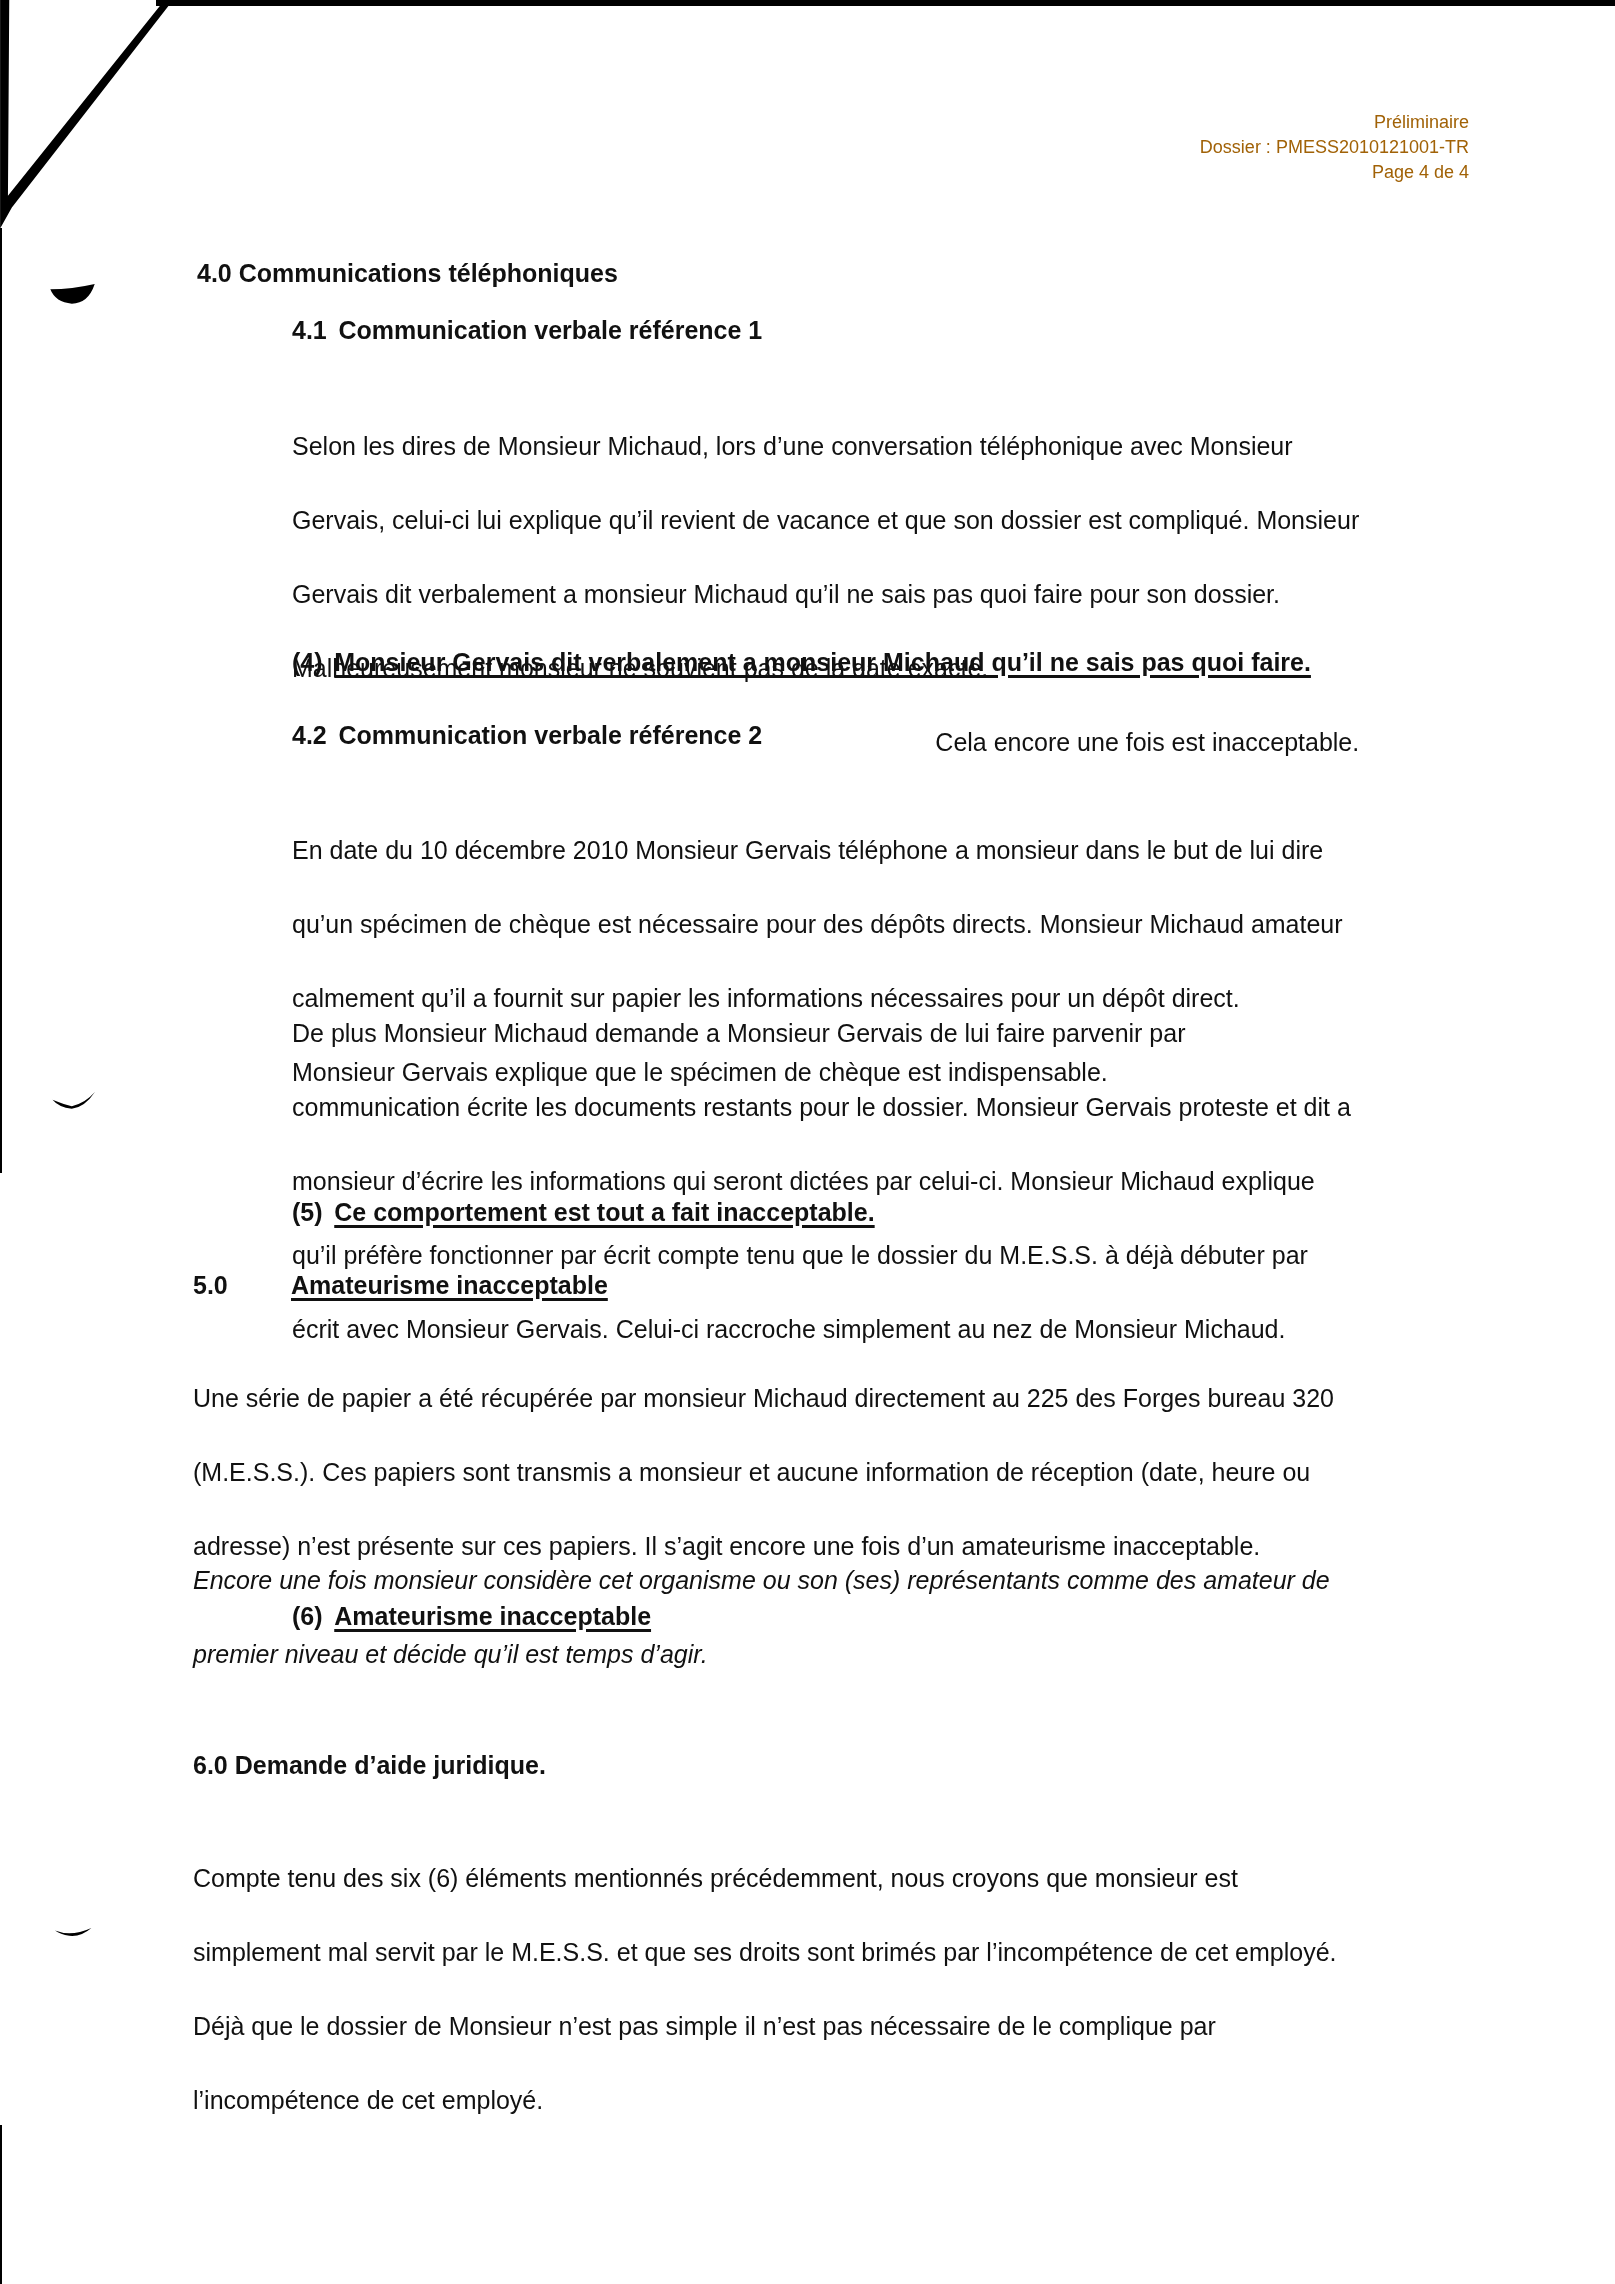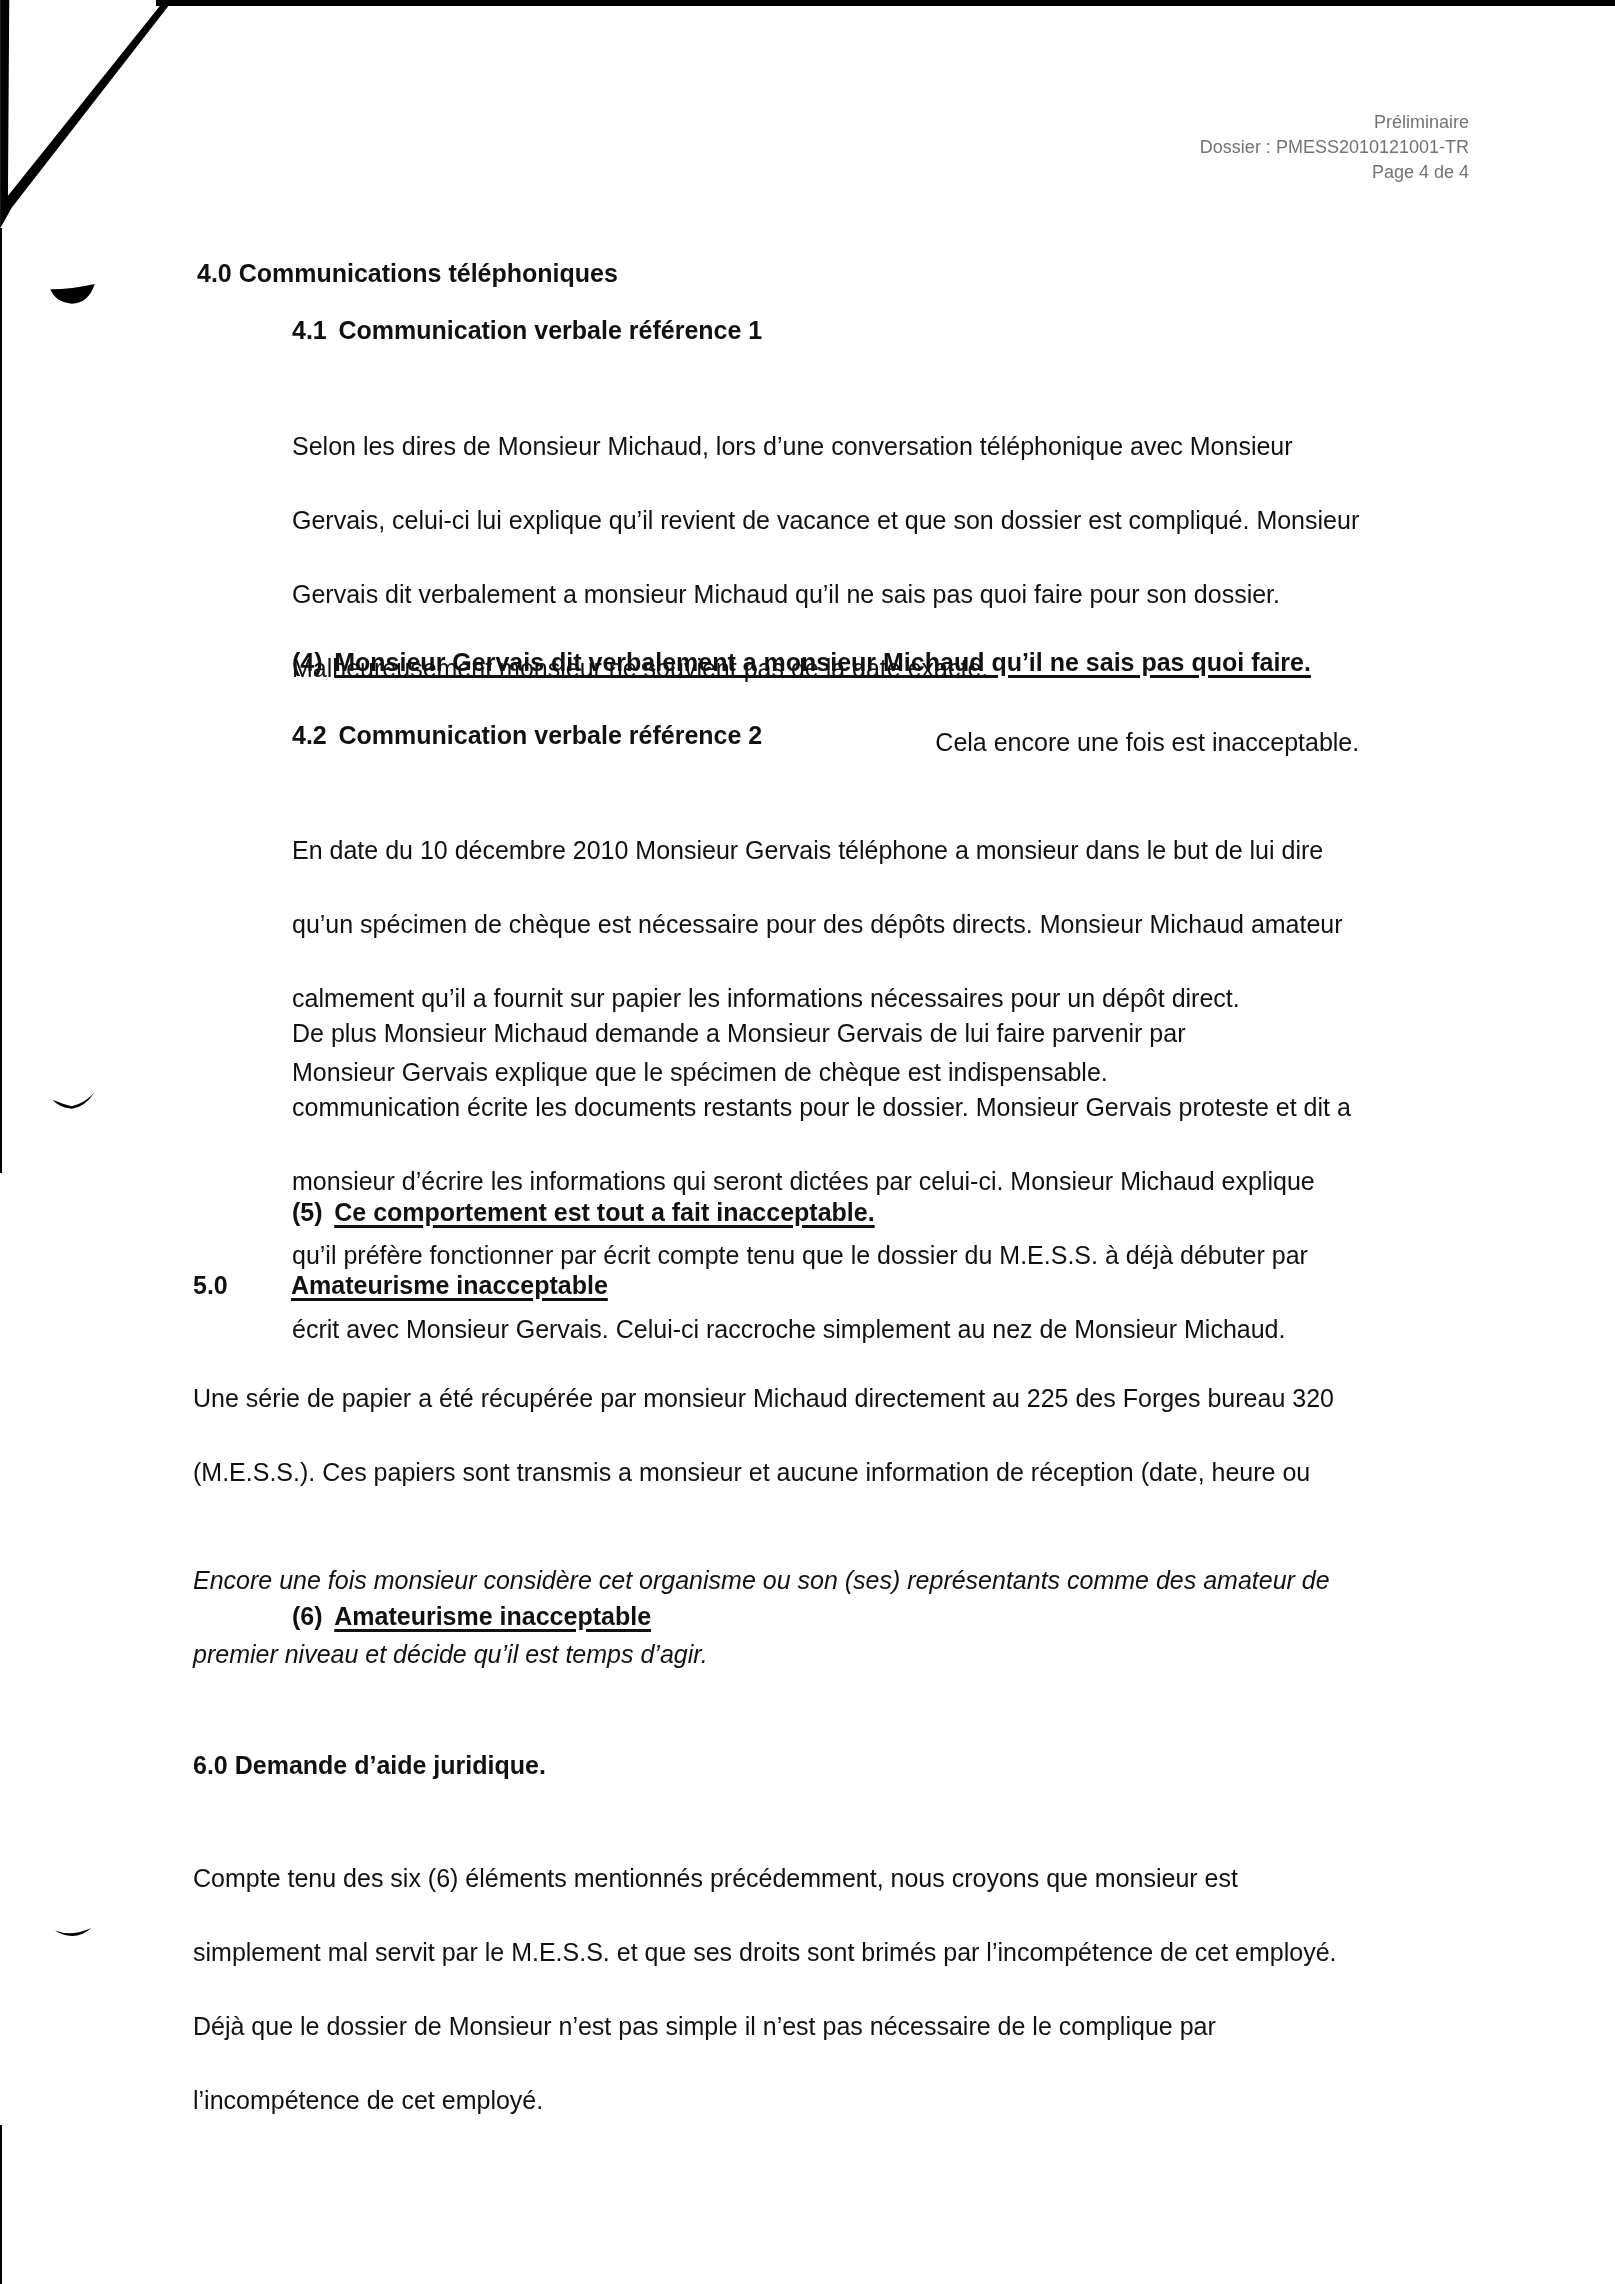--- a/index.html
+++ b/index.html
@@ -6,21 +6,21 @@
   body { width: 1616px; height: 2284px; position: relative; overflow: hidden;
          font-family: "Liberation Sans", "DejaVu Sans", sans-serif; color: #111; }
 
   
   .scan-top-bar { position: absolute; left: 156px; top: 0; width: 1459px; height: 5.9px; background: #000; }
   .scan-corner { position: absolute; left: 0; top: 0; }
   .scan-left-edge { position: absolute; left: 0; width: 2px; background: #000; }
   .punch-mark { position: absolute; }
 
   .header { position: absolute; right: 147px; top: 110px; text-align: right;
-            font-size: 18px; line-height: 25px; color: #737373; }
+            font-size: 18px; line-height: 25px; color: #a16207; }
 
   .h1 { position: absolute; font-weight: bold; font-size: 25px; line-height: 31px; }
   .h2 { position: absolute; font-weight: bold; font-size: 25px; line-height: 31px; }
   .para { position: absolute; font-size: 25px; line-height: 37px; white-space: pre-line; }
   .bold { font-weight: normal; text-align: right; }
   .u { text-decoration: underline; text-decoration-thickness: 2.6px; text-underline-offset: 3.9px; }
   .sp { display: inline-block; width: 11.7px; }
   .tab5 { display: inline-block; width: 98px; }
 </style>
 </head>
@@ -83,20 +83,21 @@
 <div class="h2" style="left:292px;top:1197px;">
   <span>(5)</span><span class="sp"></span><span class="u">Ce comportement est tout a fait inacceptable.</span>
 </div>
 
 <div class="h1" style="left:193px;top:1270px;">
   <span class="tab5">5.0</span><span class="u">Amateurisme inacceptable</span>
 </div>
 <div class="para" style="left:193px;top:1343px;">
   <div>Une série de papier a été récupérée par monsieur Michaud directement au 225 des Forges bureau 320</div>
   <div>(M.E.S.S.). Ces papiers sont transmis a monsieur et aucune information de réception (date, heure ou</div>
+  <div>adresse) n’est présente sur ces papiers. Il s’agit encore une fois d’un amateurisme inacceptable.</div>
 </div>
 <div class="para" style="left:193px;top:1525px;font-style:italic;">
   <div>Encore une fois monsieur considère cet organisme ou son (ses) représentants comme des amateur de</div>
   <div>premier niveau et décide qu’il est temps d’agir.</div>
 </div>
 <div class="h2" style="left:292px;top:1601px;">
   <span>(6)</span><span class="sp"></span><span class="u">Amateurisme inacceptable</span>
 </div>
 
 <div class="h1" style="left:193px;top:1750px;">6.0 Demande d’aide juridique.</div>

